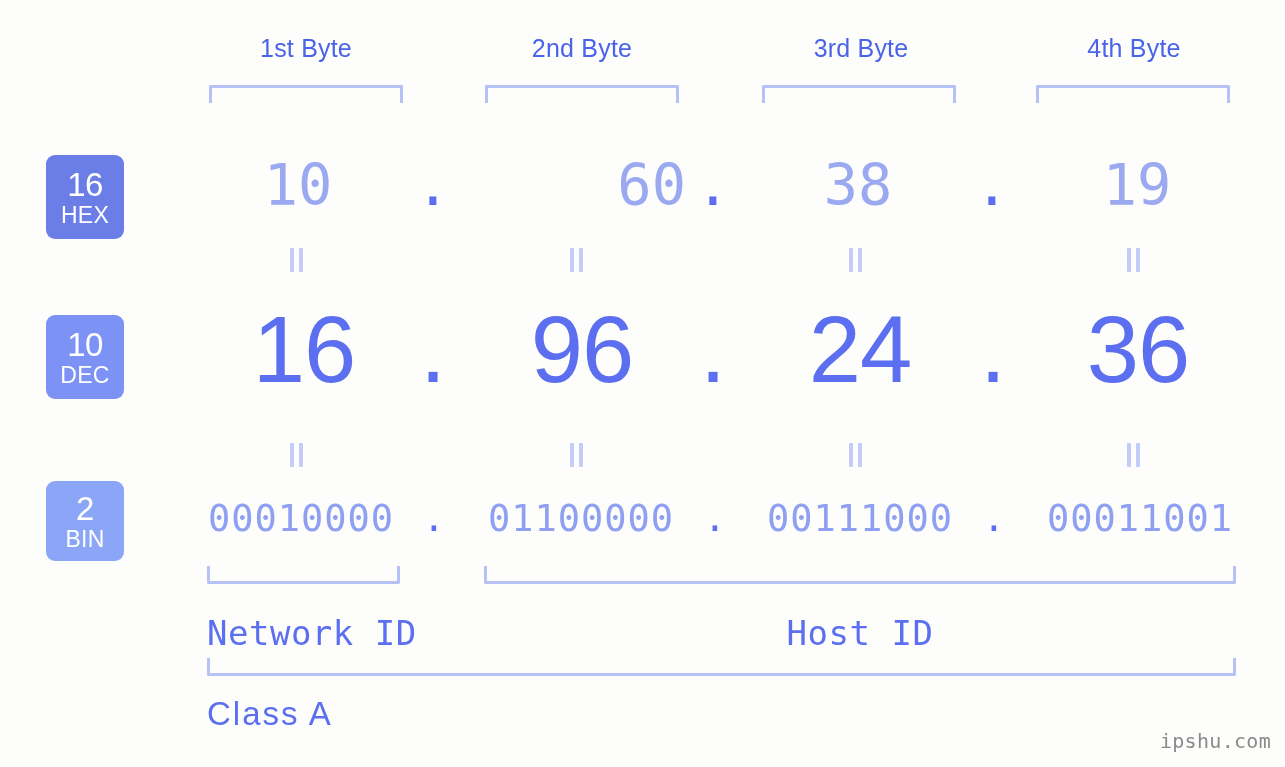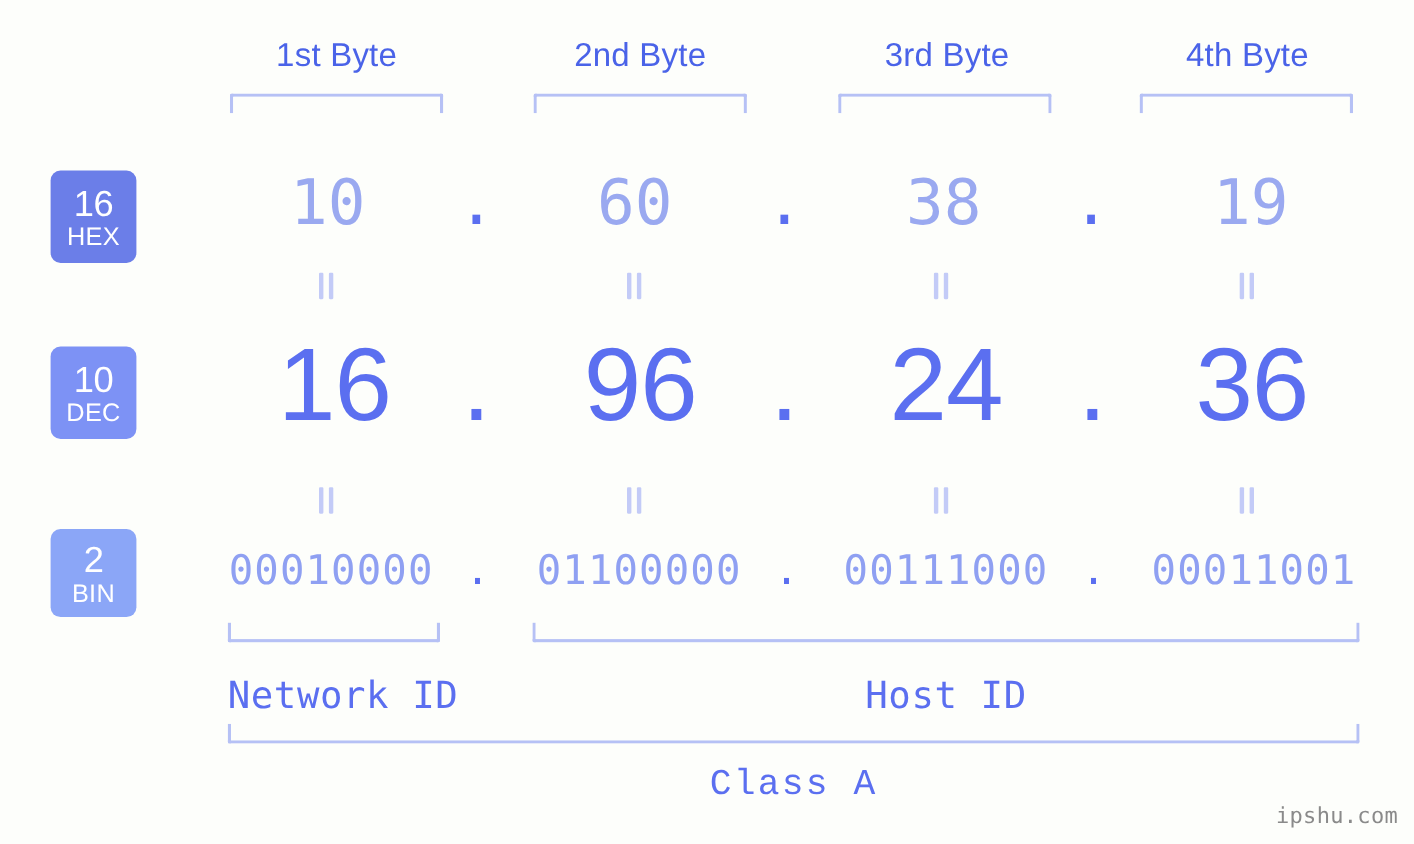--- a/index.html
+++ b/index.html
@@ -13,21 +13,21 @@
     position: relative;
   }
 
   #stage { position: absolute; inset: 0; }
 
   
   .byte-label {
     position: absolute;
     top: 34px;
     text-align: center;
-    font-size: 30px;
+    font-size: 25px;
     color: #4a63e8;
     letter-spacing: .2px;
     white-space: nowrap;
   }
 
   
   .bracket-down {
     position: absolute;
     height: 18px;
     border-top: 3px solid #b6c1f5;
@@ -140,23 +140,22 @@
     position: absolute;
     text-align: center;
     white-space: nowrap;
     font-family: "DejaVu Sans Mono", monospace;
     font-size: 34px;
     color: #5b6ff0;
     letter-spacing: .5px;
   }
   .class-label {
     position: absolute;
-    text-align: center;
-    white-space: nowrap;
-    font-family: Liberation Mono, monospace;
+    white-space: nowrap;
+    font-family: Liberation Sans, sans-serif;
     font-size: 33px;
     color: #5b6ff0;
     letter-spacing: 2px;
   }
 
   
   #watermark {
     position: absolute;
     right: 14px;
     bottom: 14px;
@@ -181,21 +180,21 @@
   <div class="bracket-down" style="left:762px; top:85px; width:194px;"></div>
   <div class="bracket-down" style="left:1036px; top:85px; width:194px;"></div>
 
   <div class="badge" id="badge-hex">
     <span class="num">16</span>
     <span class="sub">HEX</span>
   </div>
 
   <div class="val hex-val" style="left:207px; width:182px;">10</div>
   <div class="val hex-dot" style="left:410px; width:46px;">.</div>
-  <div class="val hex-val" style="left:486px; width:182px;">60</div>
+  <div class="val hex-val" style="left:504px; width:182px;text-align:right;">60</div>
   <div class="val hex-dot" style="left:690px; width:46px;">.</div>
   <div class="val hex-val" style="left:767px; width:182px;">38</div>
   <div class="val hex-dot" style="left:969px; width:46px;">.</div>
   <div class="val hex-val" style="left:1046px; width:182px;">19</div>
 
   <div class="eq" style="left:290px; top:248px;">
     <span></span>
       <span></span>
   </div>
   <div class="eq" style="left:570px; top:248px;">

